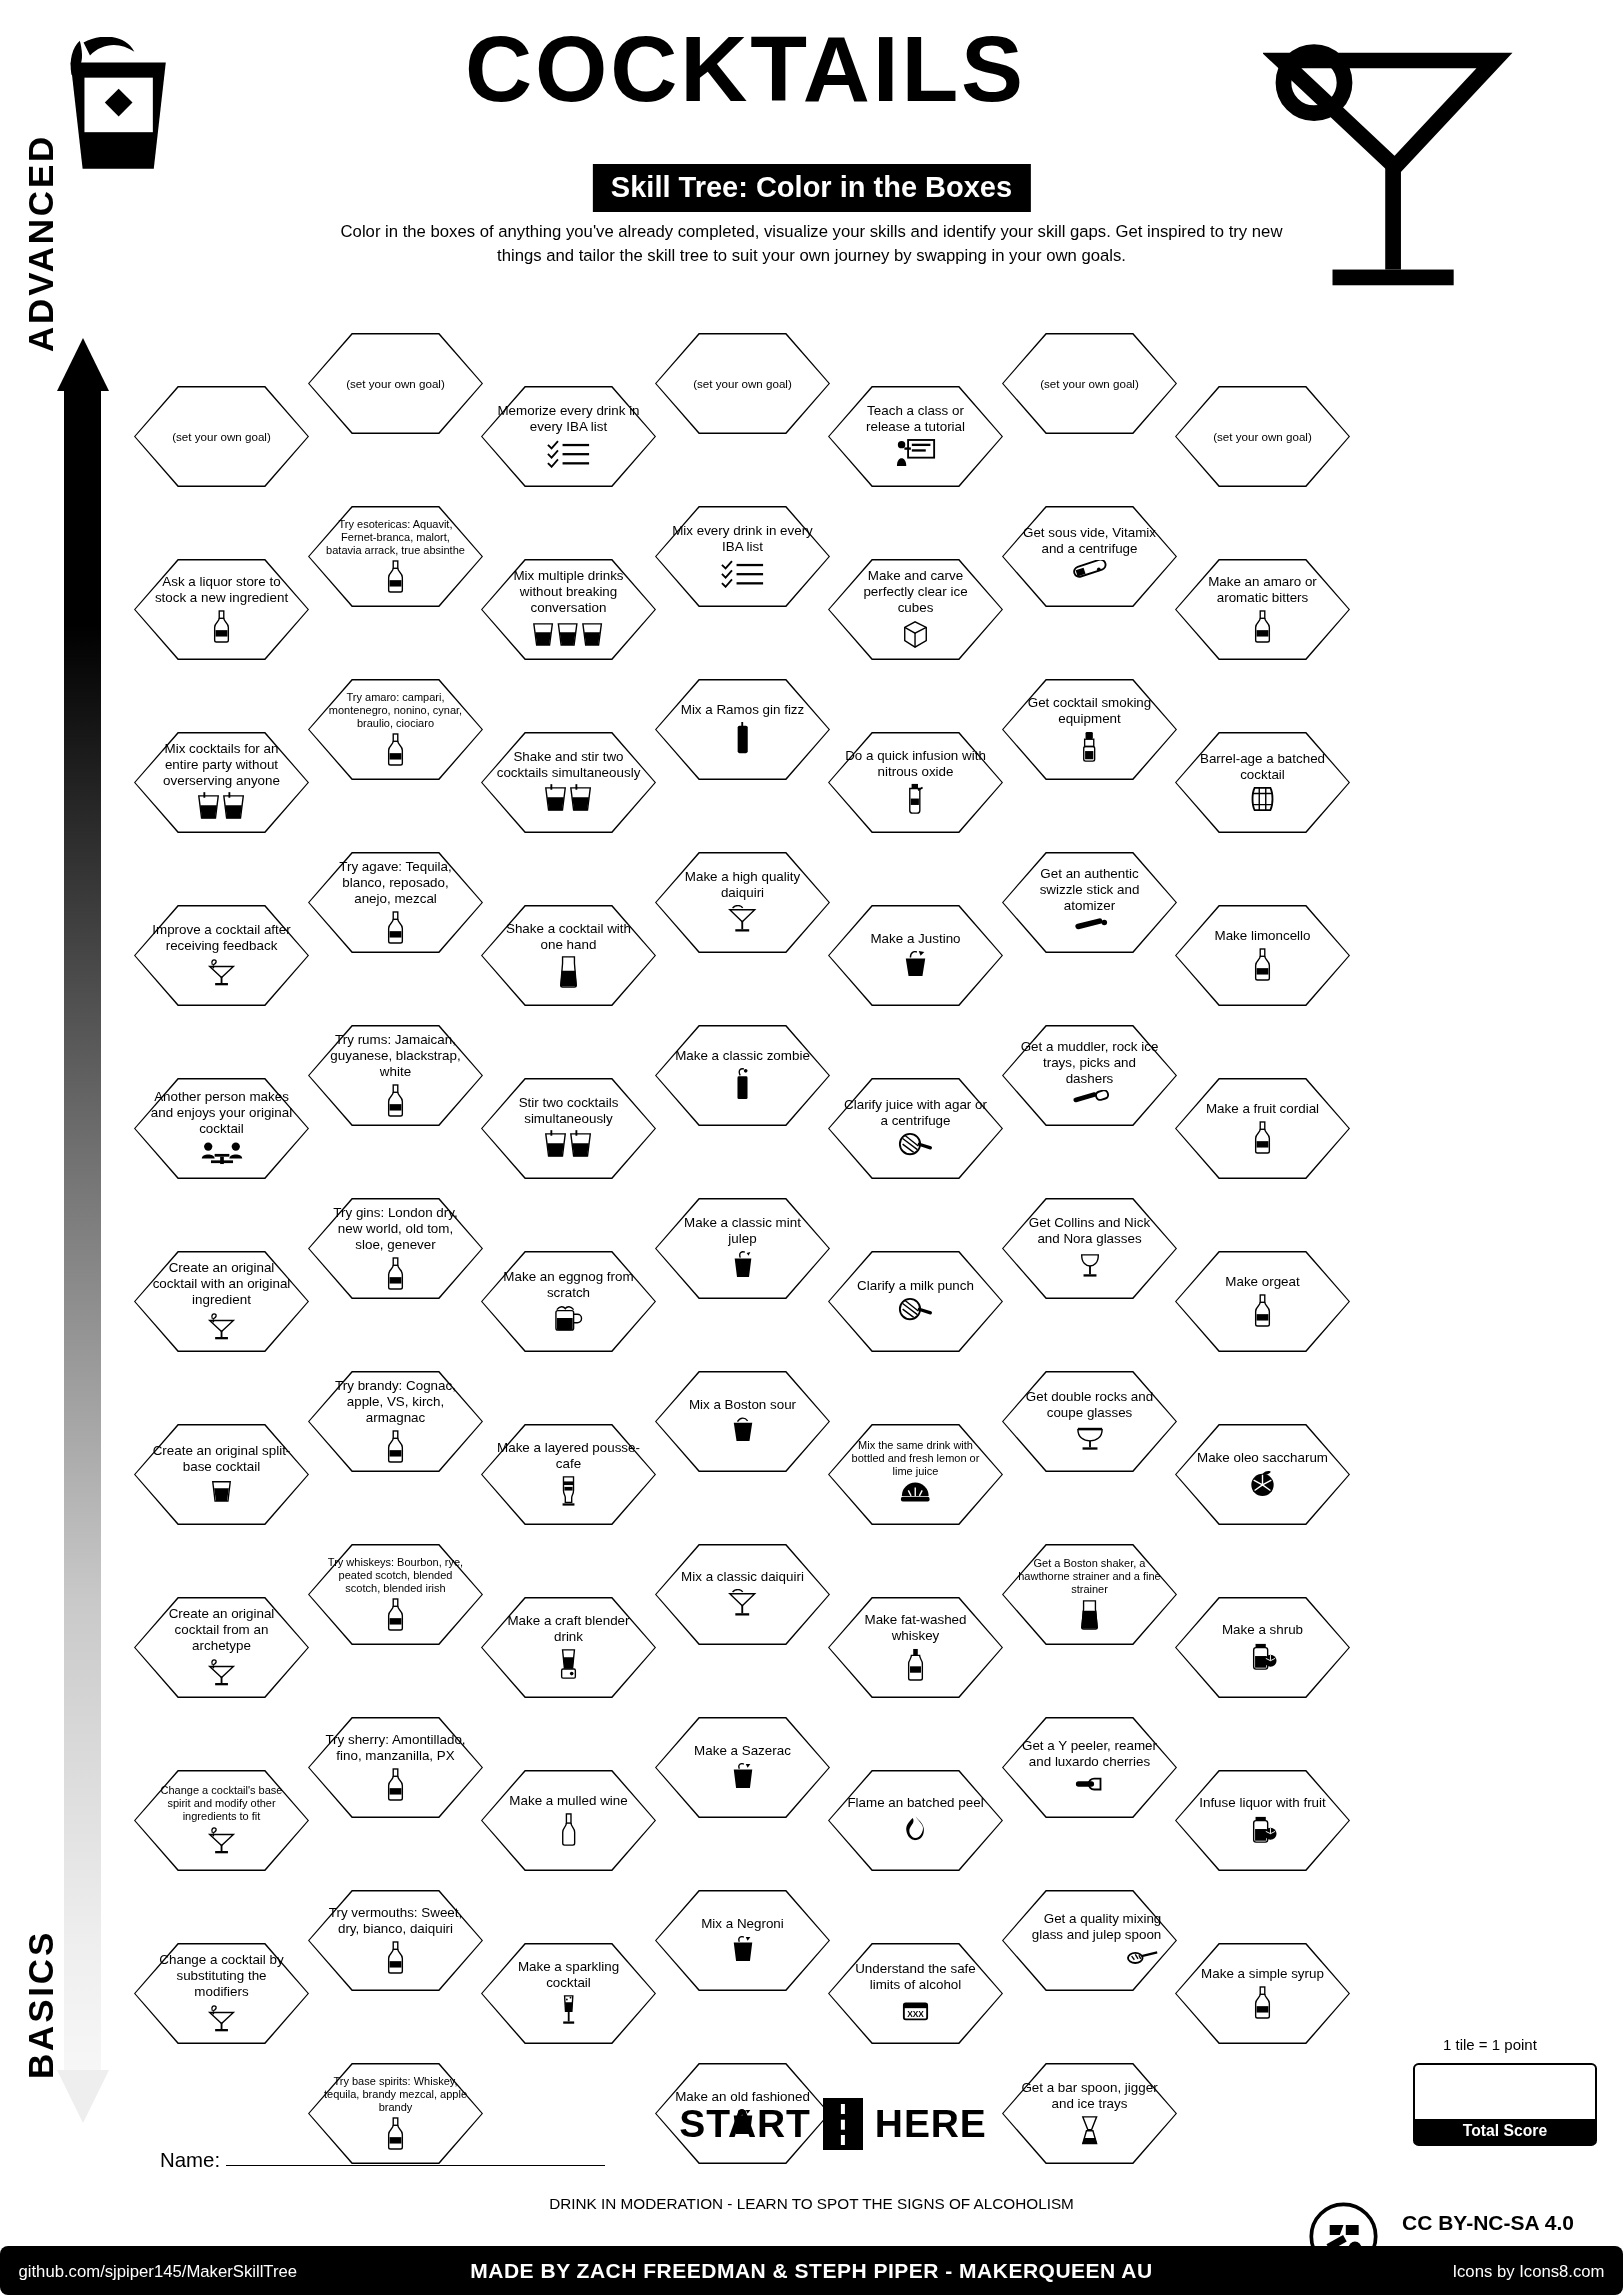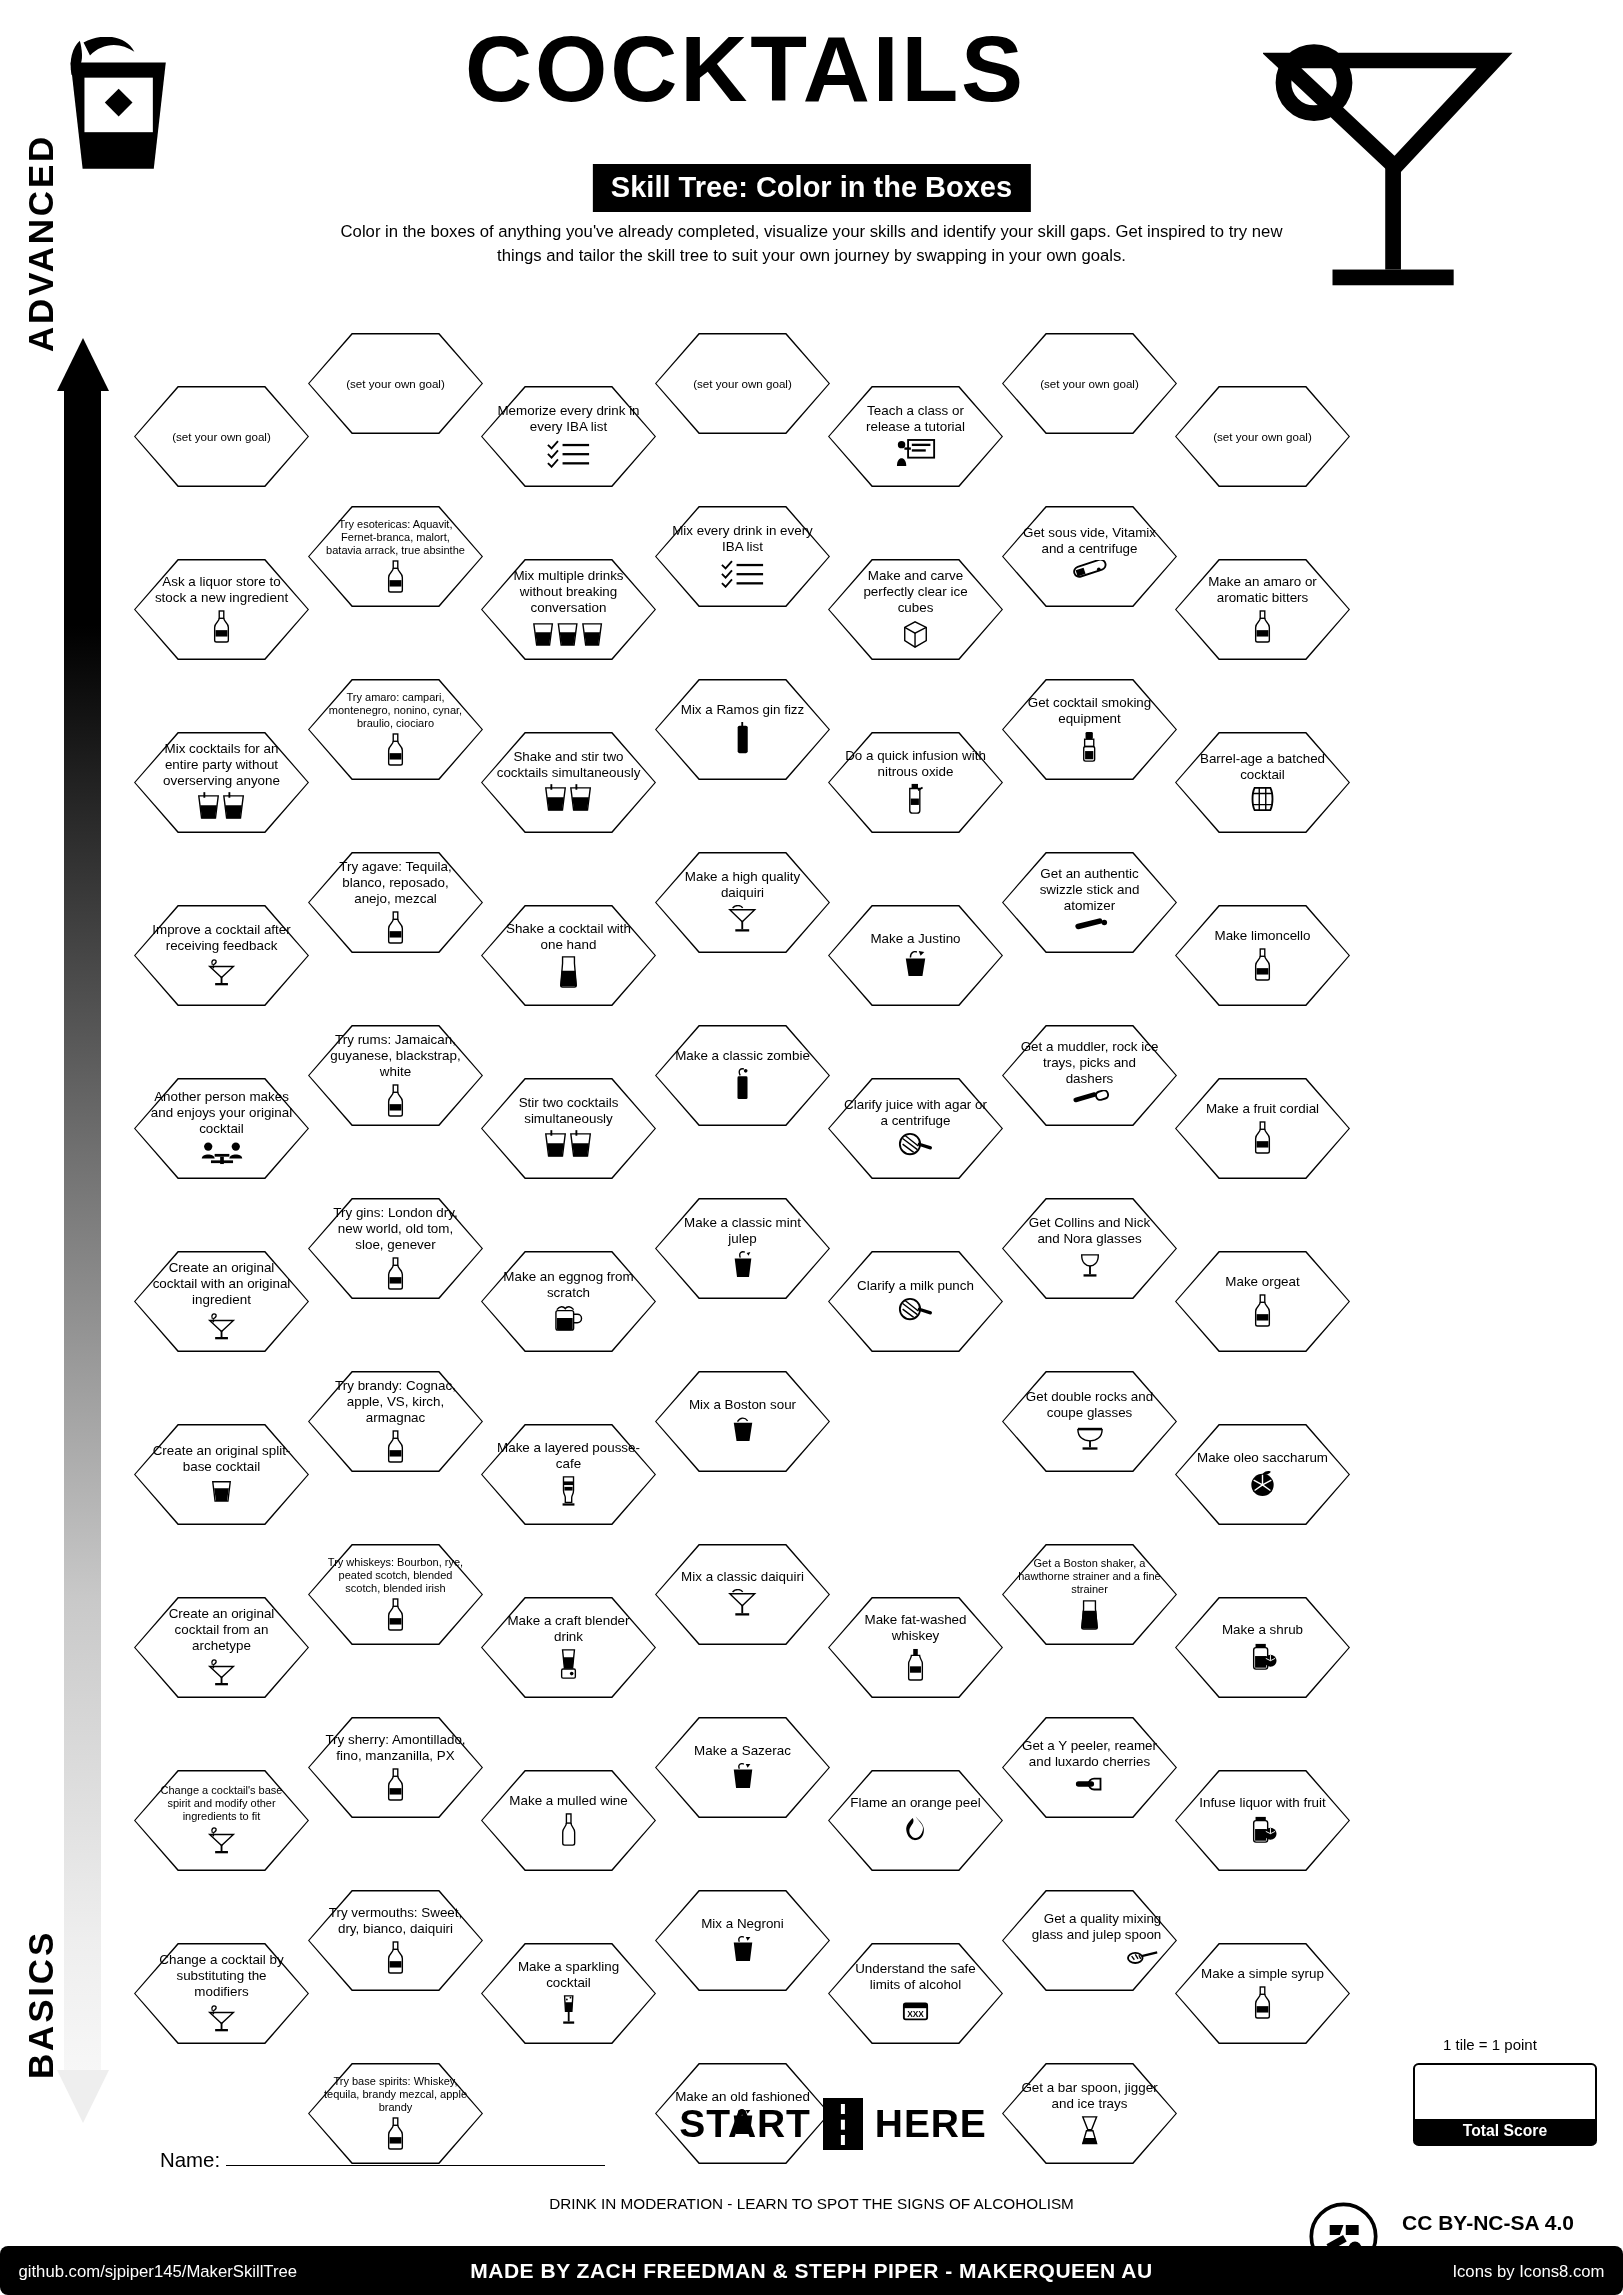--- a/index.html
+++ b/index.html
@@ -743,37 +743,49 @@
       <div class="hexin"></div>
       <div class="content">
         <span class="txt">Clarify a milk punch</span>
         <span class="ico"><svg width="36" height="26" viewBox="0 0 78 56">
             <circle cx="26" cy="26" r="22" fill="none" stroke="#000" stroke-width="4"></circle>
             <path d="M10 14 l32 24 M10 26 l24 18 M16 8 l28 22" stroke="#000" stroke-width="3"></path>
             <rect x="44" y="22" width="32" height="7" rx="3" transform="rotate(18 44 22)" fill="#000"></rect>
           </svg></span>
       </div>
     </div>
+    <div class="hex" style="left: 828px; top: 1424px;">
+      <div class="hexbg"></div>
+      <div class="hexin"></div>
+      <div class="content">
+        <span class="txt small">Mix the same drink with bottled and fresh lemon or lime juice</span>
+        <span class="ico"><svg width="30.5" height="26" viewBox="0 0 66 56">
+            <path d="M4 30 a29 29 0 0 1 58 0z" fill="#000"></path>
+            <rect x="2" y="32" width="62" height="10" rx="4" fill="#000"></rect>
+            <path d="M18 18 l6 12 M33 12 l0 18 M48 18 l-6 12" stroke="#fff" stroke-width="3"></path>
+          </svg></span>
+      </div>
+    </div>
     <div class="hex" style="left: 828px; top: 1597px;">
       <div class="hexbg"></div>
       <div class="hexin"></div>
       <div class="content">
         <span class="txt">Make fat-washed whiskey</span>
         <span class="ico"><svg width="21" height="33" viewBox="0 0 46 72">
             <rect x="18" y="2" width="10" height="14" fill="#000"></rect>
             <path d="M14 16 h18 c0 8 6 10 6 18 v32 a4 4 0 0 1 -4 4 H12 a4 4 0 0 1 -4 -4 V34 c0 -8 6 -10 6 -18z" fill="none" stroke="#000" stroke-width="3"></path>
             <rect x="11" y="40" width="24" height="14" fill="#000"></rect>
           </svg></span>
       </div>
     </div>
     <div class="hex" style="left: 828px; top: 1770px;">
       <div class="hexbg"></div>
       <div class="hexin"></div>
       <div class="content">
-        <span class="txt">Flame an orange peel</span>
+        <span class="txt">Flame an batched peel</span>
         <span class="ico"><svg width="21" height="29" viewBox="0 0 46 62">
             <path d="M23 2 c10 16 22 20 14 36 c-4 10 -14 14 -20 10 c-8 -6 -10 -16 -4 -24 c4 -6 8 -10 4 -18 c-8 8 -16 16 -14 28 c2 14 12 22 22 20 c12 -2 18 -14 16 -26 c-2 -12 -12 -18 -18 -26z" fill="#000"></path>
           </svg></span>
       </div>
     </div>
     <div class="hex" style="left: 828px; top: 1943px;">
       <div class="hexbg"></div>
       <div class="hexin"></div>
       <div class="content">
         <span class="txt">Understand the safe limits of alcohol</span>

